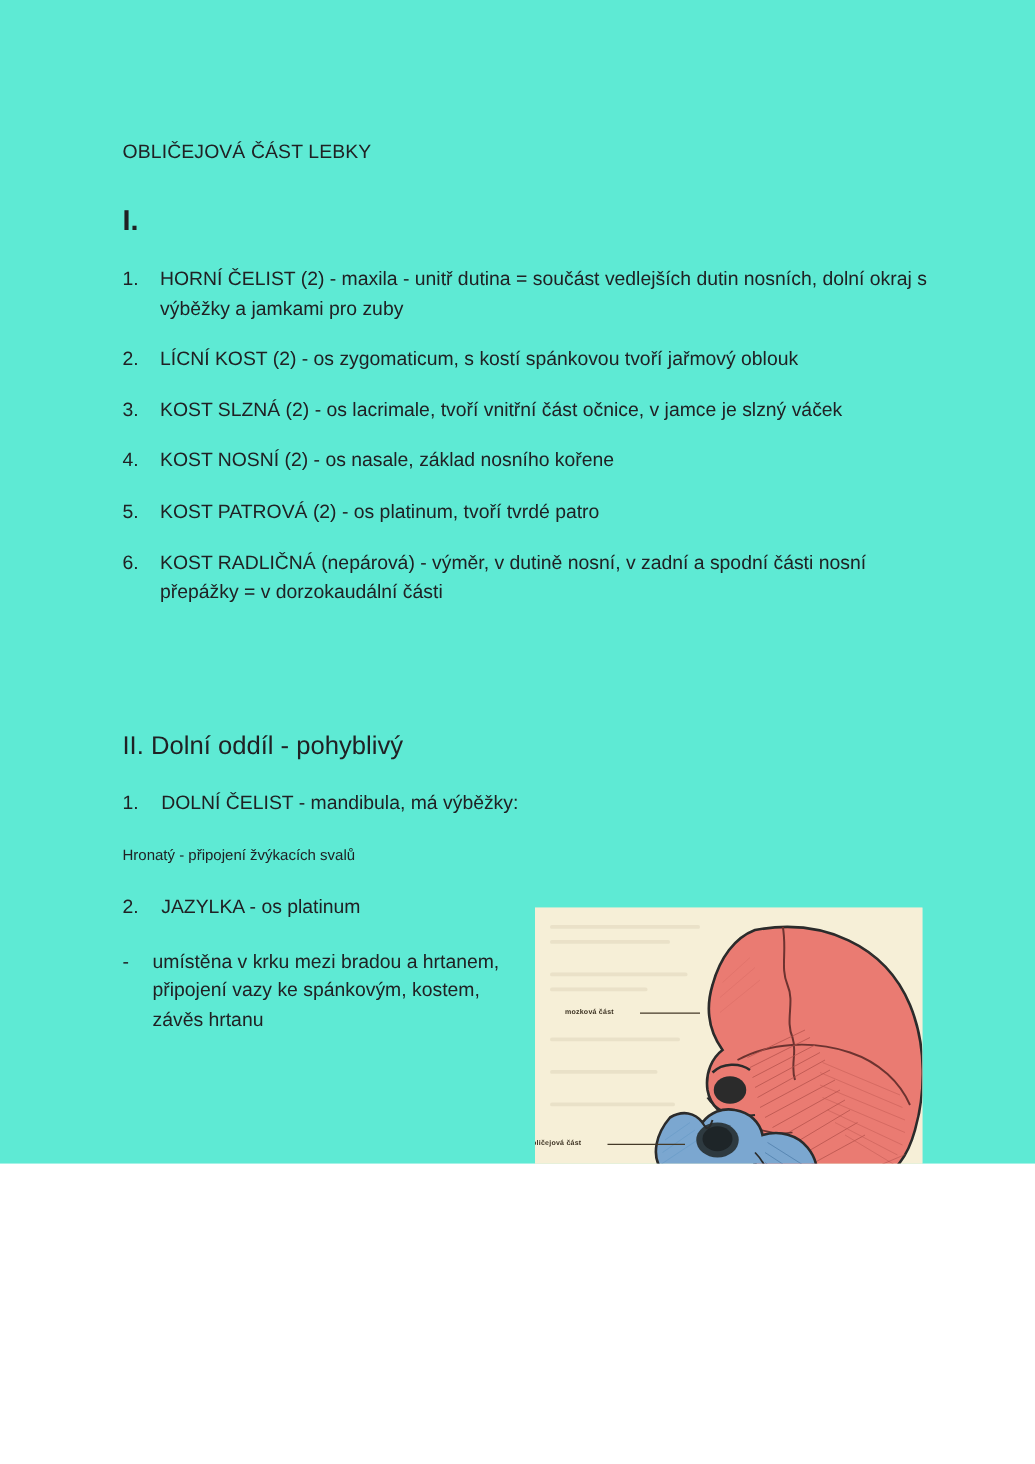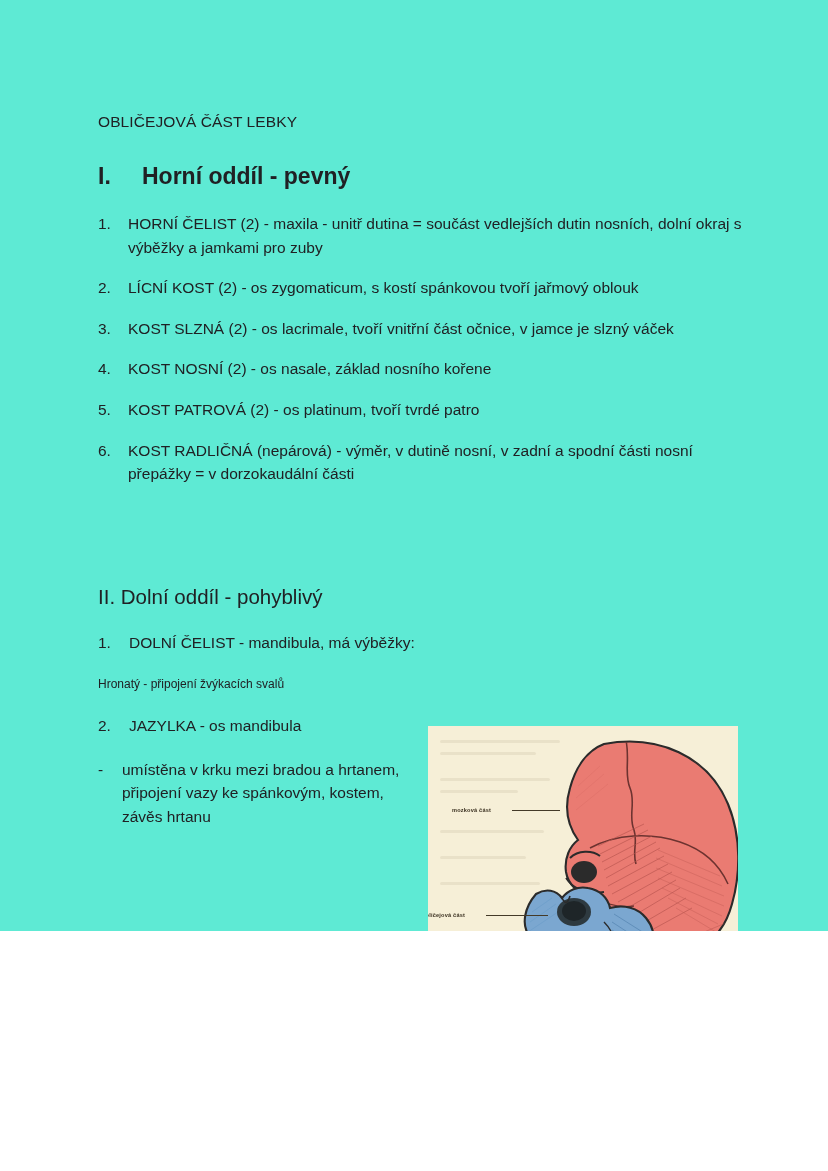--- a/index.html
+++ b/index.html
@@ -169,21 +169,20 @@
 <body>
 
 <div class="page">
 
   <div class="content">
 
     <p class="doc-subtitle">OBLIČEJOVÁ ČÁST LEBKY</p>
 
     <h1 class="h-roman">
       <span class="numeral">I.</span>
-      <span class="htext">Horní oddíl - pevný</span>
     </h1>
 
     <ol class="num-list">
       <li>
         <span class="marker">1.</span>
         <span class="itext">HORNÍ ČELIST (2) - maxila - unitř dutina = součást vedlejších dutin nosních, dolní okraj s výběžky a jamkami pro zuby</span>
       </li>
       <li>
         <span class="marker">2.</span>
         <span class="itext">LÍCNÍ KOST (2) - os zygomaticum, s kostí spánkovou tvoří jařmový oblouk</span>
@@ -215,21 +214,21 @@
         <span class="marker">1.</span>
         <span class="itext">DOLNÍ ČELIST - mandibula, má výběžky:</span>
       </li>
     </ul>
 
     <p class="plainline">Hronatý - připojení žvýkacích svalů</p>
 
     <ul class="sec2-list">
       <li>
         <span class="marker">2.</span>
-        <span class="itext">JAZYLKA - os mandibula</span>
+        <span class="itext">JAZYLKA - os platinum</span>
       </li>
       <li>
         <span class="marker dash">-</span>
         <span class="itext">umístěna v krku mezi bradou a hrtanem, připojení vazy ke spánkovým, kostem, závěs hrtanu</span>
       </li>
     </ul>
 
   </div>
 
   <div class="figure">

